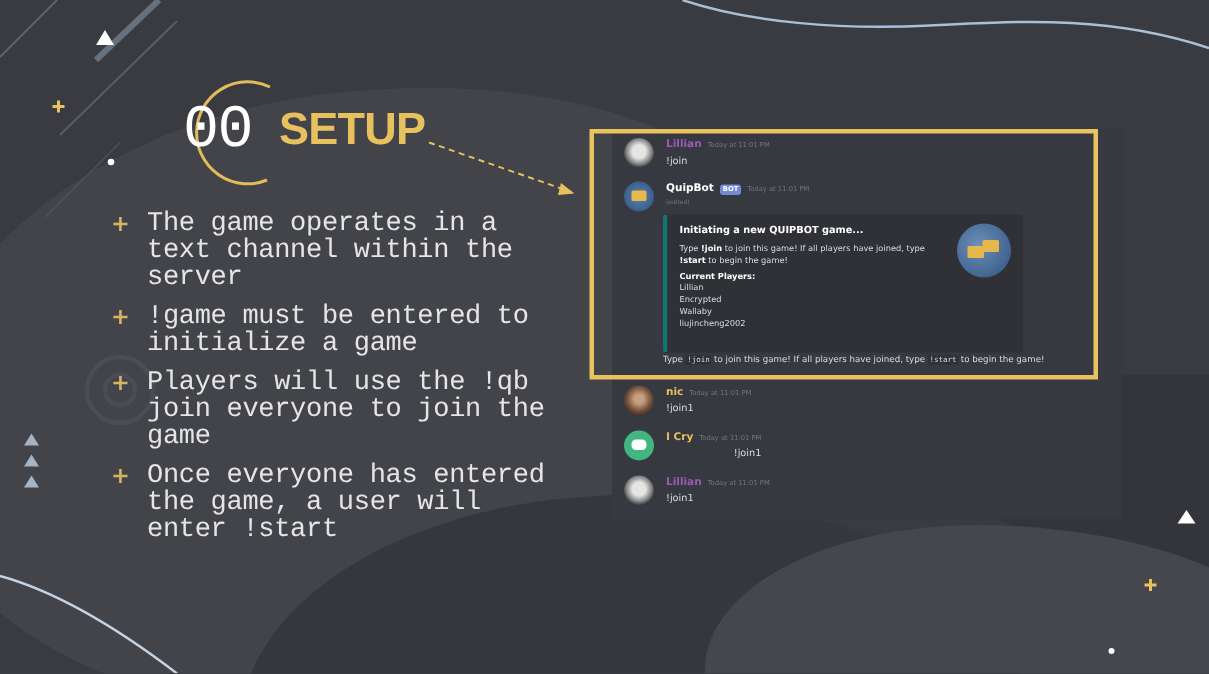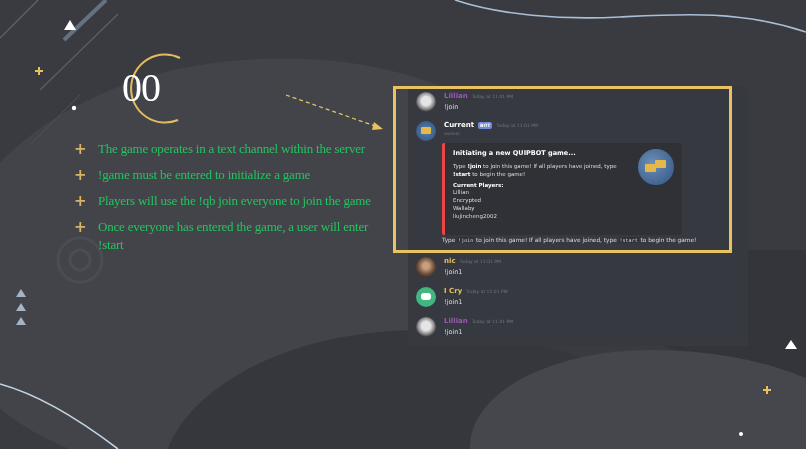--- a/index.html
+++ b/index.html
@@ -13,53 +13,53 @@
   .slide { position: absolute; inset: 0; overflow: hidden; background: #3a3b40; }
   .blob { position: absolute; border-radius: 50%; }
   .blob-a { left: -60px; top: 60px; width: 620px; height: 420px; background: #42444a; border-radius: 48% 52% 45% 55% / 50% 45% 55% 50%; transform: rotate(-8deg); }
   .blob-b { left: 160px; top: 330px; width: 520px; height: 260px; background: #36373c; border-radius: 50% 50% 40% 60% / 60% 50% 50% 40%; }
   .blob-c { left: 560px; top: 250px; width: 380px; height: 140px; background: #34353a; border-radius: 0 0 0 100%; }
   .blob-d { left: 470px; top: 350px; width: 400px; height: 160px; background: #45474d; border-radius: 45% 55% 0 0 / 60% 60% 0 0; }
   svg.deco { position: absolute; left: 0; top: 0; }
 
   .title-wrap { position: absolute; left: 110px; top: 52px; height: 70px; display: flex; align-items: center; }
   .num {
-    font-family: Liberation Serif, serif;
+    font-family: Liberation Mono, monospace;
     font-weight: 300; color: #ffffff; font-size: 40px; letter-spacing: -1px;
     position: relative; padding-left: 12px; width: 72px;
   }
   .setup {
     font-family: "Liberation Sans", sans-serif;
     font-weight: 700; color: #e8c15f; font-size: 30px; margin-left: 4px; letter-spacing: -0.5px;
   }
 
   .bullets { position: absolute; left: 74px; top: 140px; width: 300px; list-style: none; }
   .bullets li { display: flex; margin-bottom: 8px; }
   .plus { color: #d6b463; font-size: 15px; width: 24px; flex: none; line-height: 18px; font-weight: 700; }
-  .btext { font-family: Liberation Serif, serif; font-size: 13px; line-height: 18px; color: #22c55e; letter-spacing: -0.2px; }
+  .btext { font-family: Liberation Mono, monospace; font-size: 18px; line-height: 18px; color: #e5e5e5; letter-spacing: -0.2px; }
 
   .discord { position: absolute; left: 408px; top: 86px; width: 340px; height: 260px; background: #36393f; }
   .highlight { position: absolute; left: 393px; top: 86px; width: 339px; height: 167px; border: 3px solid #e9c35f; }
   .msg { position: absolute; left: 0; display: flex; }
   .avatar { width: 20px; height: 20px; border-radius: 50%; flex: none; margin-left: 8px; margin-right: 8px; position: relative; overflow: hidden; }
   .av-lillian { background: radial-gradient(circle at 50% 45%, #e5e5e5 30%, #8a8a8a 55%, #2d2f33 75%); }
   .av-bot { background: radial-gradient(circle at 50% 50%, #5b82b0 0%, #3a5f8a 70%); }
   .av-bot::after { content: ""; position: absolute; left: 5px; top: 6px; width: 10px; height: 7px; background: #e7b94d; border-radius: 1px; }
   .av-nic { background: radial-gradient(circle at 50% 45%, #c8a080 20%, #6f4f3a 55%, #3a2a20 80%); }
   .av-cry { background: #43b581; }
   .av-cry::after { content: ""; position: absolute; left: 5px; top: 6px; width: 10px; height: 7px; background: #fff; border-radius: 3px; }
   .mbody { display: flex; flex-direction: column; }
   .mhead { display: flex; align-items: baseline; gap: 4px; }
   .uname { font-size: 7px; font-weight: 700; }
   .ts { font-size: 4.5px; color: #72767d; }
   .mtext { font-size: 6.5px; color: #dcddde; margin-top: 3px; }
   .botbadge { background: #7289da; color: #fff; font-size: 4.5px; padding: 1px 2px; border-radius: 2px; font-weight: 700; }
   .edited { font-size: 4px; color: #72767d; margin-top: 2px; }
 
-  .embed { position: absolute; left: 34px; top: 57px; width: 240px; height: 92px; background: #2f3136; border-left: 3px solid #ef4444; border-radius: 2px; padding: 6px 8px; }
+  .embed { position: absolute; left: 34px; top: 57px; width: 240px; height: 92px; background: #2f3136; border-left: 3px solid #0f766e; border-radius: 2px; padding: 6px 8px; }
   .embed-title { font-size: 6.5px; font-weight: 700; color: #fff; }
   .embed-desc { font-size: 5.5px; color: #dcddde; margin-top: 5px; width: 180px; line-height: 8px; }
   .embed-desc b { color: #fff; }
   .embed-field { font-size: 5.5px; font-weight: 700; color: #fff; margin-top: 4px; }
   .embed-list { font-size: 5.5px; color: #dcddde; line-height: 8px; }
   .embed-thumb { position: absolute; right: 8px; top: 6px; width: 36px; height: 36px; border-radius: 50%; background: radial-gradient(circle at 40% 40%, #6d8fb8, #3e628e 75%); }
   .embed-thumb .c1, .embed-thumb .c2 { position: absolute; width: 11px; height: 8px; background: #e5b84b; border-radius: 1px; }
   .embed-thumb .c1 { left: 7px; top: 15px; }
   .embed-thumb .c2 { left: 17px; top: 11px; }
 
@@ -105,20 +105,21 @@
 
     <path d="M 180 58 A 34 34 0 1 0 178 120" stroke="#e2bc5c" stroke-width="2" fill="none"></path>
 
     <line x1="286" y1="95" x2="378" y2="127" stroke="#e8c15f" stroke-width="1.3" stroke-dasharray="4,3"></line>
     <polygon points="383,129 374,122 372,130" fill="#e8c15f"></polygon>
   </svg>
 </div>
 
 <div class="title-wrap">
   <span class="num">00</span>
+  <span class="setup">SETUP</span>
 </div>
 
 <ul class="bullets">
   <li>
     <span class="plus">+</span>
     <span class="btext">The game operates in a text channel within the server</span>
   </li>
   <li>
     <span class="plus">+</span>
     <span class="btext">!game must be entered to initialize a game</span>
@@ -143,21 +144,21 @@
         <span class="ts">Today at 11:01 PM</span>
       </div>
       <span class="mtext">!join</span>
     </div>
   </div>
 
   <div class="msg" style="top:35px;">
     <div class="avatar av-bot"></div>
     <div class="mbody">
       <div class="mhead">
-        <span class="uname" style="color:#ffffff">Current</span>
+        <span class="uname" style="color:#ffffff">QuipBot</span>
         <span class="botbadge">BOT</span>
         <span class="ts">Today at 11:01 PM</span>
       </div>
       <span class="edited">(edited)</span>
     </div>
   </div>
 
   <div class="embed">
     <div class="embed-title">Initiating a new QUIPBOT game...</div>
     <div class="embed-desc">
@@ -184,21 +185,21 @@
     <div class="avatar av-nic"></div>
     <div class="mbody">
       <div class="mhead">
         <span class="uname" style="color:#e8c15f">nic</span>
         <span class="ts">Today at 11:01 PM</span>
       </div>
       <span class="mtext">!join1</span>
     </div>
   </div>
 
-  <div class="msg" style="top:201px;">
+  <div class="msg" style="top:201px;text-align:right;">
     <div class="avatar av-cry"></div>
     <div class="mbody">
       <div class="mhead">
         <span class="uname" style="color:#e8c15f">I Cry</span>
         <span class="ts">Today at 11:01 PM</span>
       </div>
       <span class="mtext">!join1</span>
     </div>
   </div>
 

